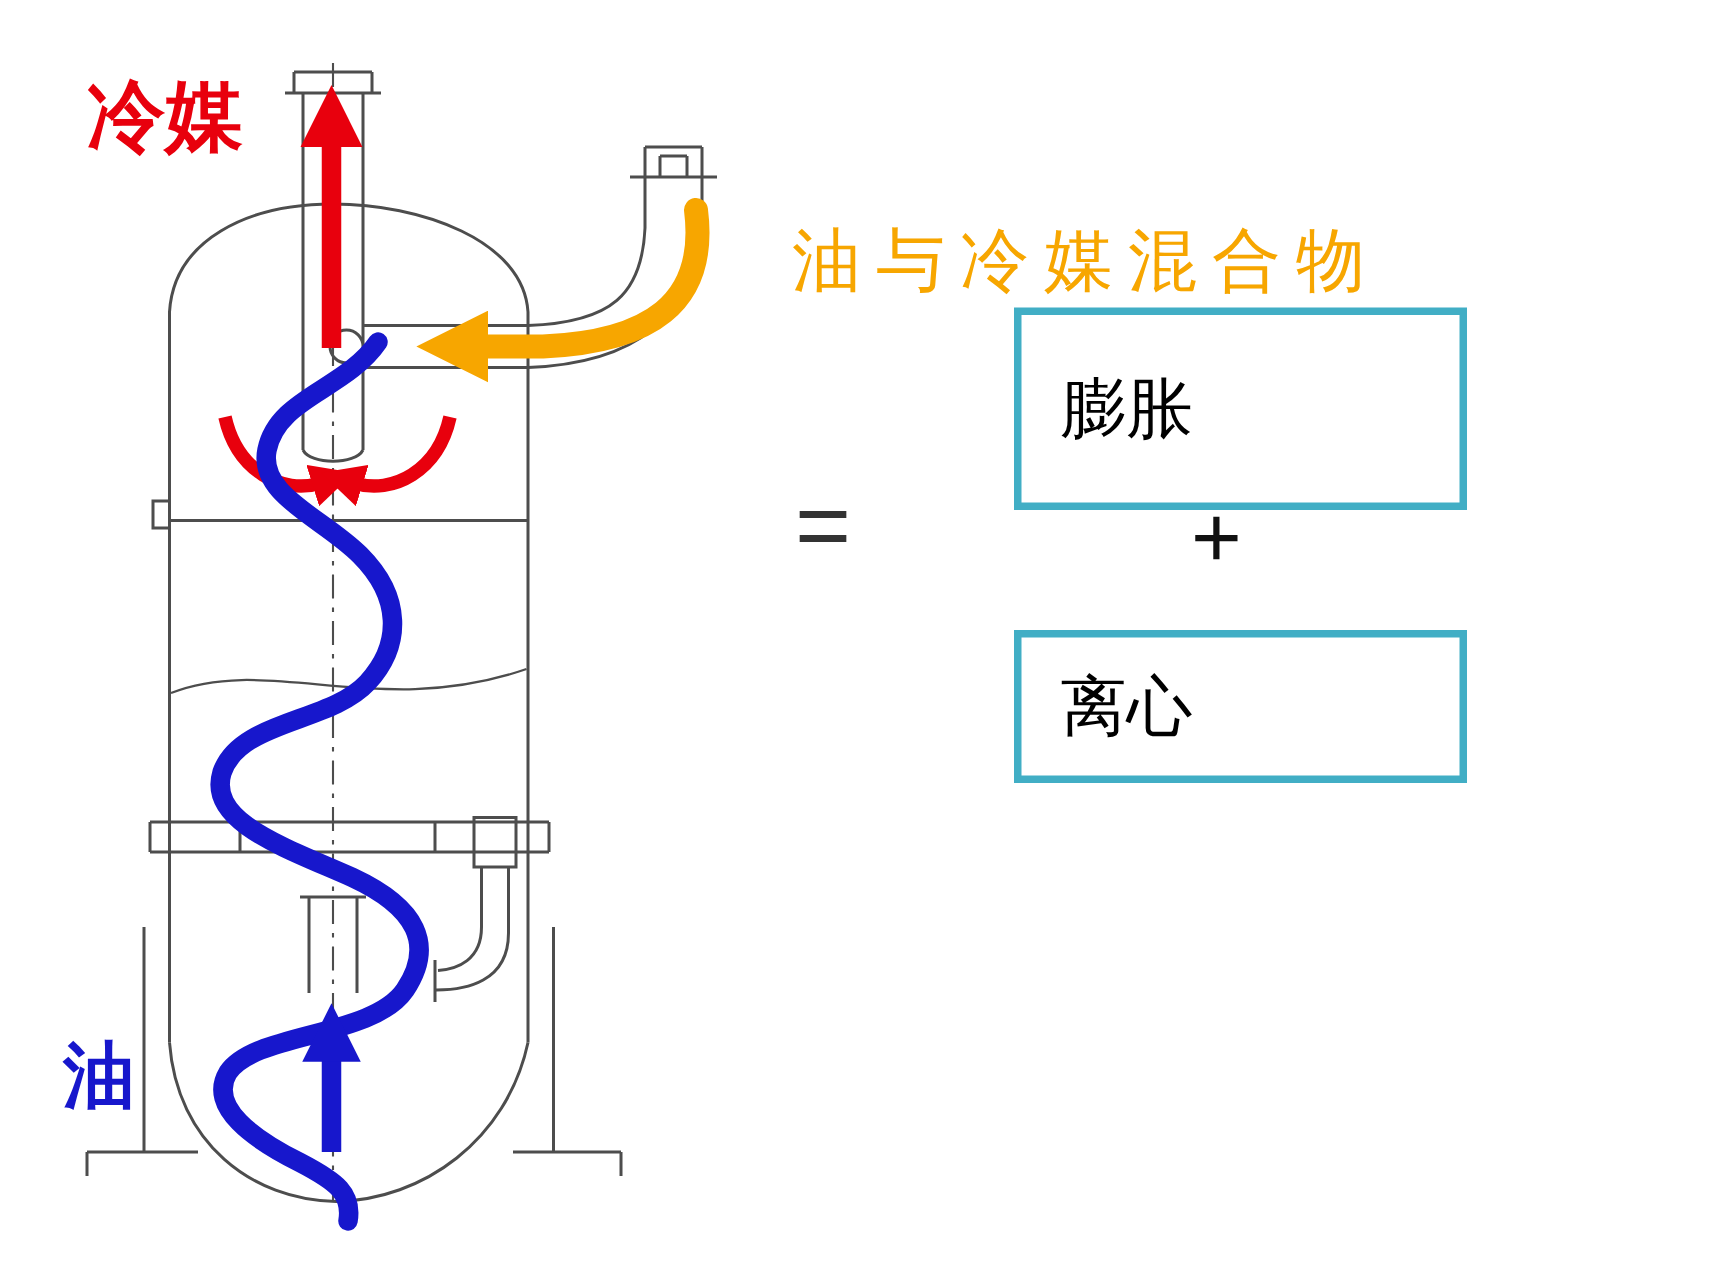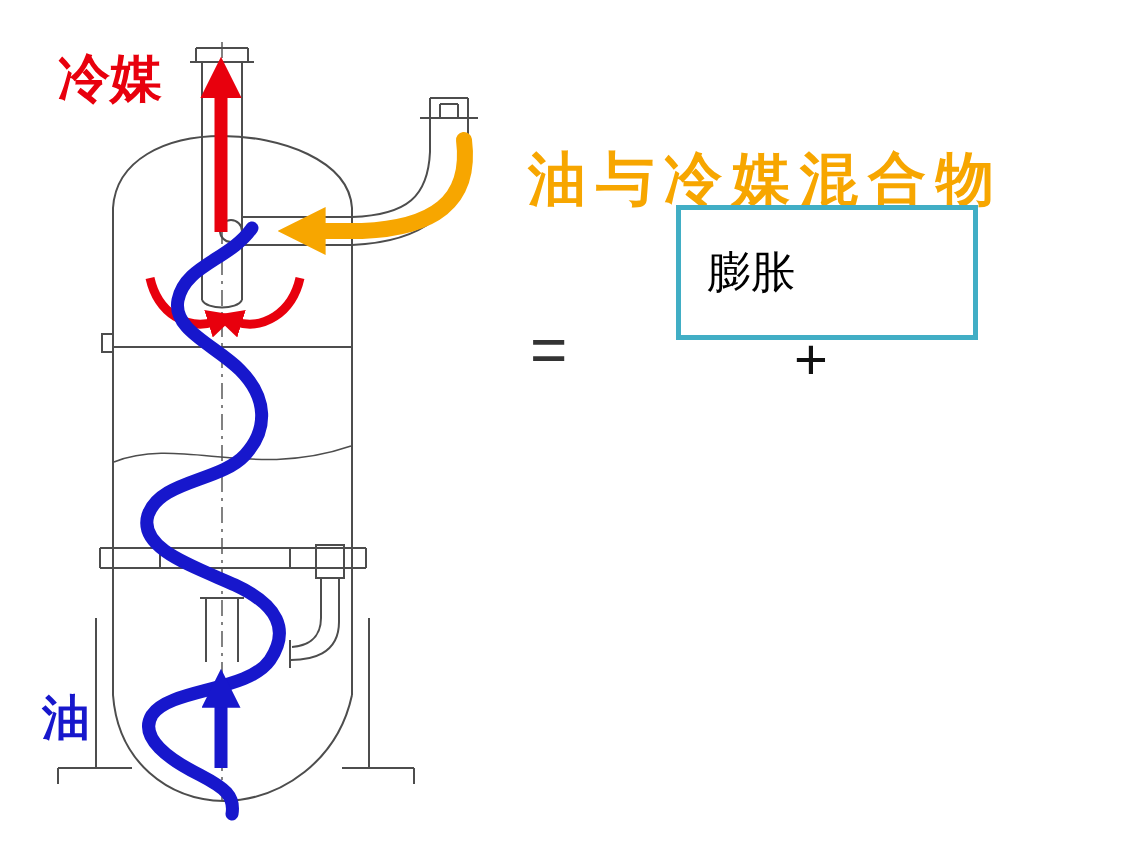--- a/index.html
+++ b/index.html
@@ -6,21 +6,21 @@
   .canvas{
     position:relative;
     width:1139px;height:849px;
     background:#ffffff;
     overflow:hidden;
     font-family:"Liberation Sans", sans-serif;
   }
   .drawing-svg{position:absolute;left:0;top:0;width:1139px;height:849px;}
   .label{position:absolute;white-space:nowrap;line-height:1;}
   .label-refrigerant{left:58px;top:52px;font-size:52px;font-weight:bold;color:#e8000d;}
-  .label-mixture{left:528px;top:150px;font-size:58px;font-weight:bold;color:#f7a600;letter-spacing:10px;}
+  .label-mixture{left:528px;top:150px;font-size:46px;font-weight:normal;color:#f7a600;letter-spacing:10px;}
   .label-oil{left:42px;top:694px;font-size:48px;font-weight:bold;color:#1717cc;}
   .equals-sign{position:absolute;left:530px;top:318px;font-size:64px;color:#333333;line-height:1;}
   .plus-sign{position:absolute;left:794px;top:330px;font-size:58px;color:#111111;line-height:1;}
   .term-box{
     position:absolute;left:676px;width:302px;
     border:5px solid #41aec5;background:#ffffff;
     box-sizing:border-box;
     display:flex;align-items:center;
     padding-left:26px;
     font-size:44px;color:#000000;
@@ -110,14 +110,17 @@
   <div class="label label-oil">油</div>
 
   <div class="equals-sign">=</div>
 
   <div class="term-box box-expansion">
     <span>膨胀</span>
   </div>
 
   <div class="plus-sign">+</div>
 
+  <div class="term-box box-centrifugal">
+    <span>离心</span>
+  </div>
 
 </div>
 
 </body></html>

